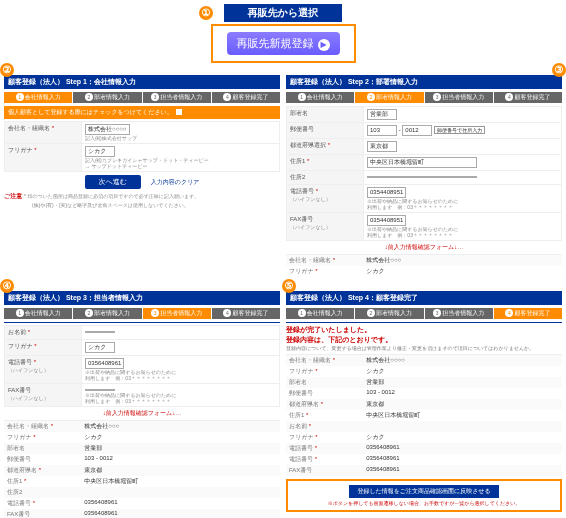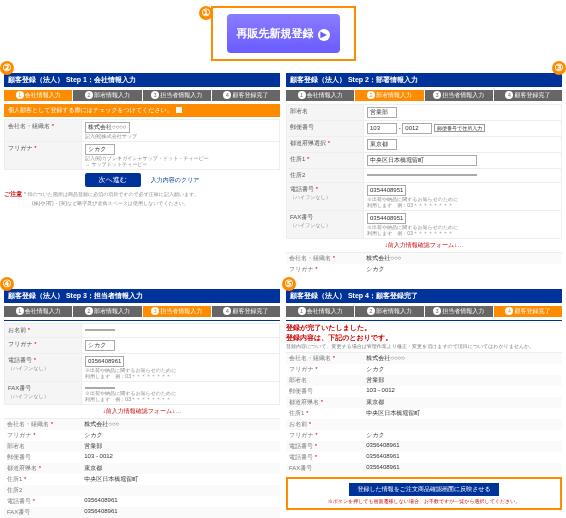--- a/index.html
+++ b/index.html
@@ -5,21 +5,21 @@
   * { box-sizing: border-box; margin: 0; padding: 0; }
   body { font-family: "Meiryo", "MS PGothic", sans-serif; font-size: 7px; background: #fff; width: 566px; }
   .wrap { width: 566px; padding: 4px; }
   .num-badge { display: inline-block; width: 14px; height: 14px; border-radius: 50%; background: #ff8c00; color: #fff; font-weight: bold; text-align: center; line-height: 14px; font-size: 10px; }
 
   
   .sec1-head { text-align: center; margin-bottom: 4px; position: relative; }
   .sec1-head .num-badge { position: absolute; left: 195px; top: 2px; }
   .sec1-title-bar { display: inline-block; background: #003399; color: #fff; font-weight: bold; padding: 2px 24px; font-size: 10px; }
   .reg-btn-box { border: 2px solid #ff8c00; display: inline-block; padding: 6px 14px; margin-top: 2px; }
-  .reg-btn { display: inline-block; background: linear-gradient(#8a7cff,#6a5cff); color: #fff; font-weight: bold; font-size: 11px; padding: 12px 10px; border-radius: 4px; position: relative; }
+  .reg-btn { display: inline-block; background: linear-gradient(#8a7cff,#6a5cff); color: #fff; font-weight: normal; font-size: 11px; padding: 4px 10px; border-radius: 4px; position: relative; }
   .reg-btn .arrow { display: inline-block; width: 12px; height: 12px; border-radius: 50%; background: #fff; color: #6a5cff; text-align: center; line-height: 12px; margin-left: 4px; font-size: 8px; }
 
   .row { display: flex; gap: 6px; margin-bottom: 6px; }
   .col { flex: 1; position: relative; }
   .col > .num-badge { position: absolute; top: -4px; }
   .col.left > .num-badge { left: -4px; }
   .col.right > .num-badge { right: -4px; }
 
   .panel-title { background: #003399; color: #fff; font-weight: bold; padding: 2px 4px; font-size: 7px; margin-top: 8px; }
 
@@ -63,20 +63,21 @@
 
   .center { text-align:center;}
 </style>
 </head>
 <body>
 
 <div class="wrap">
 
   <div class="sec1-head">
     <span class="num-badge">①</span>
+    <div class="sec1-title-bar">再販先から選択</div>
     <div>
       <div class="reg-btn-box">
         <span class="reg-btn">
           <span>再販先新規登録</span><span class="arrow">▶</span>
         </span>
       </div>
     </div>
   </div>
 
   <div class="row">

